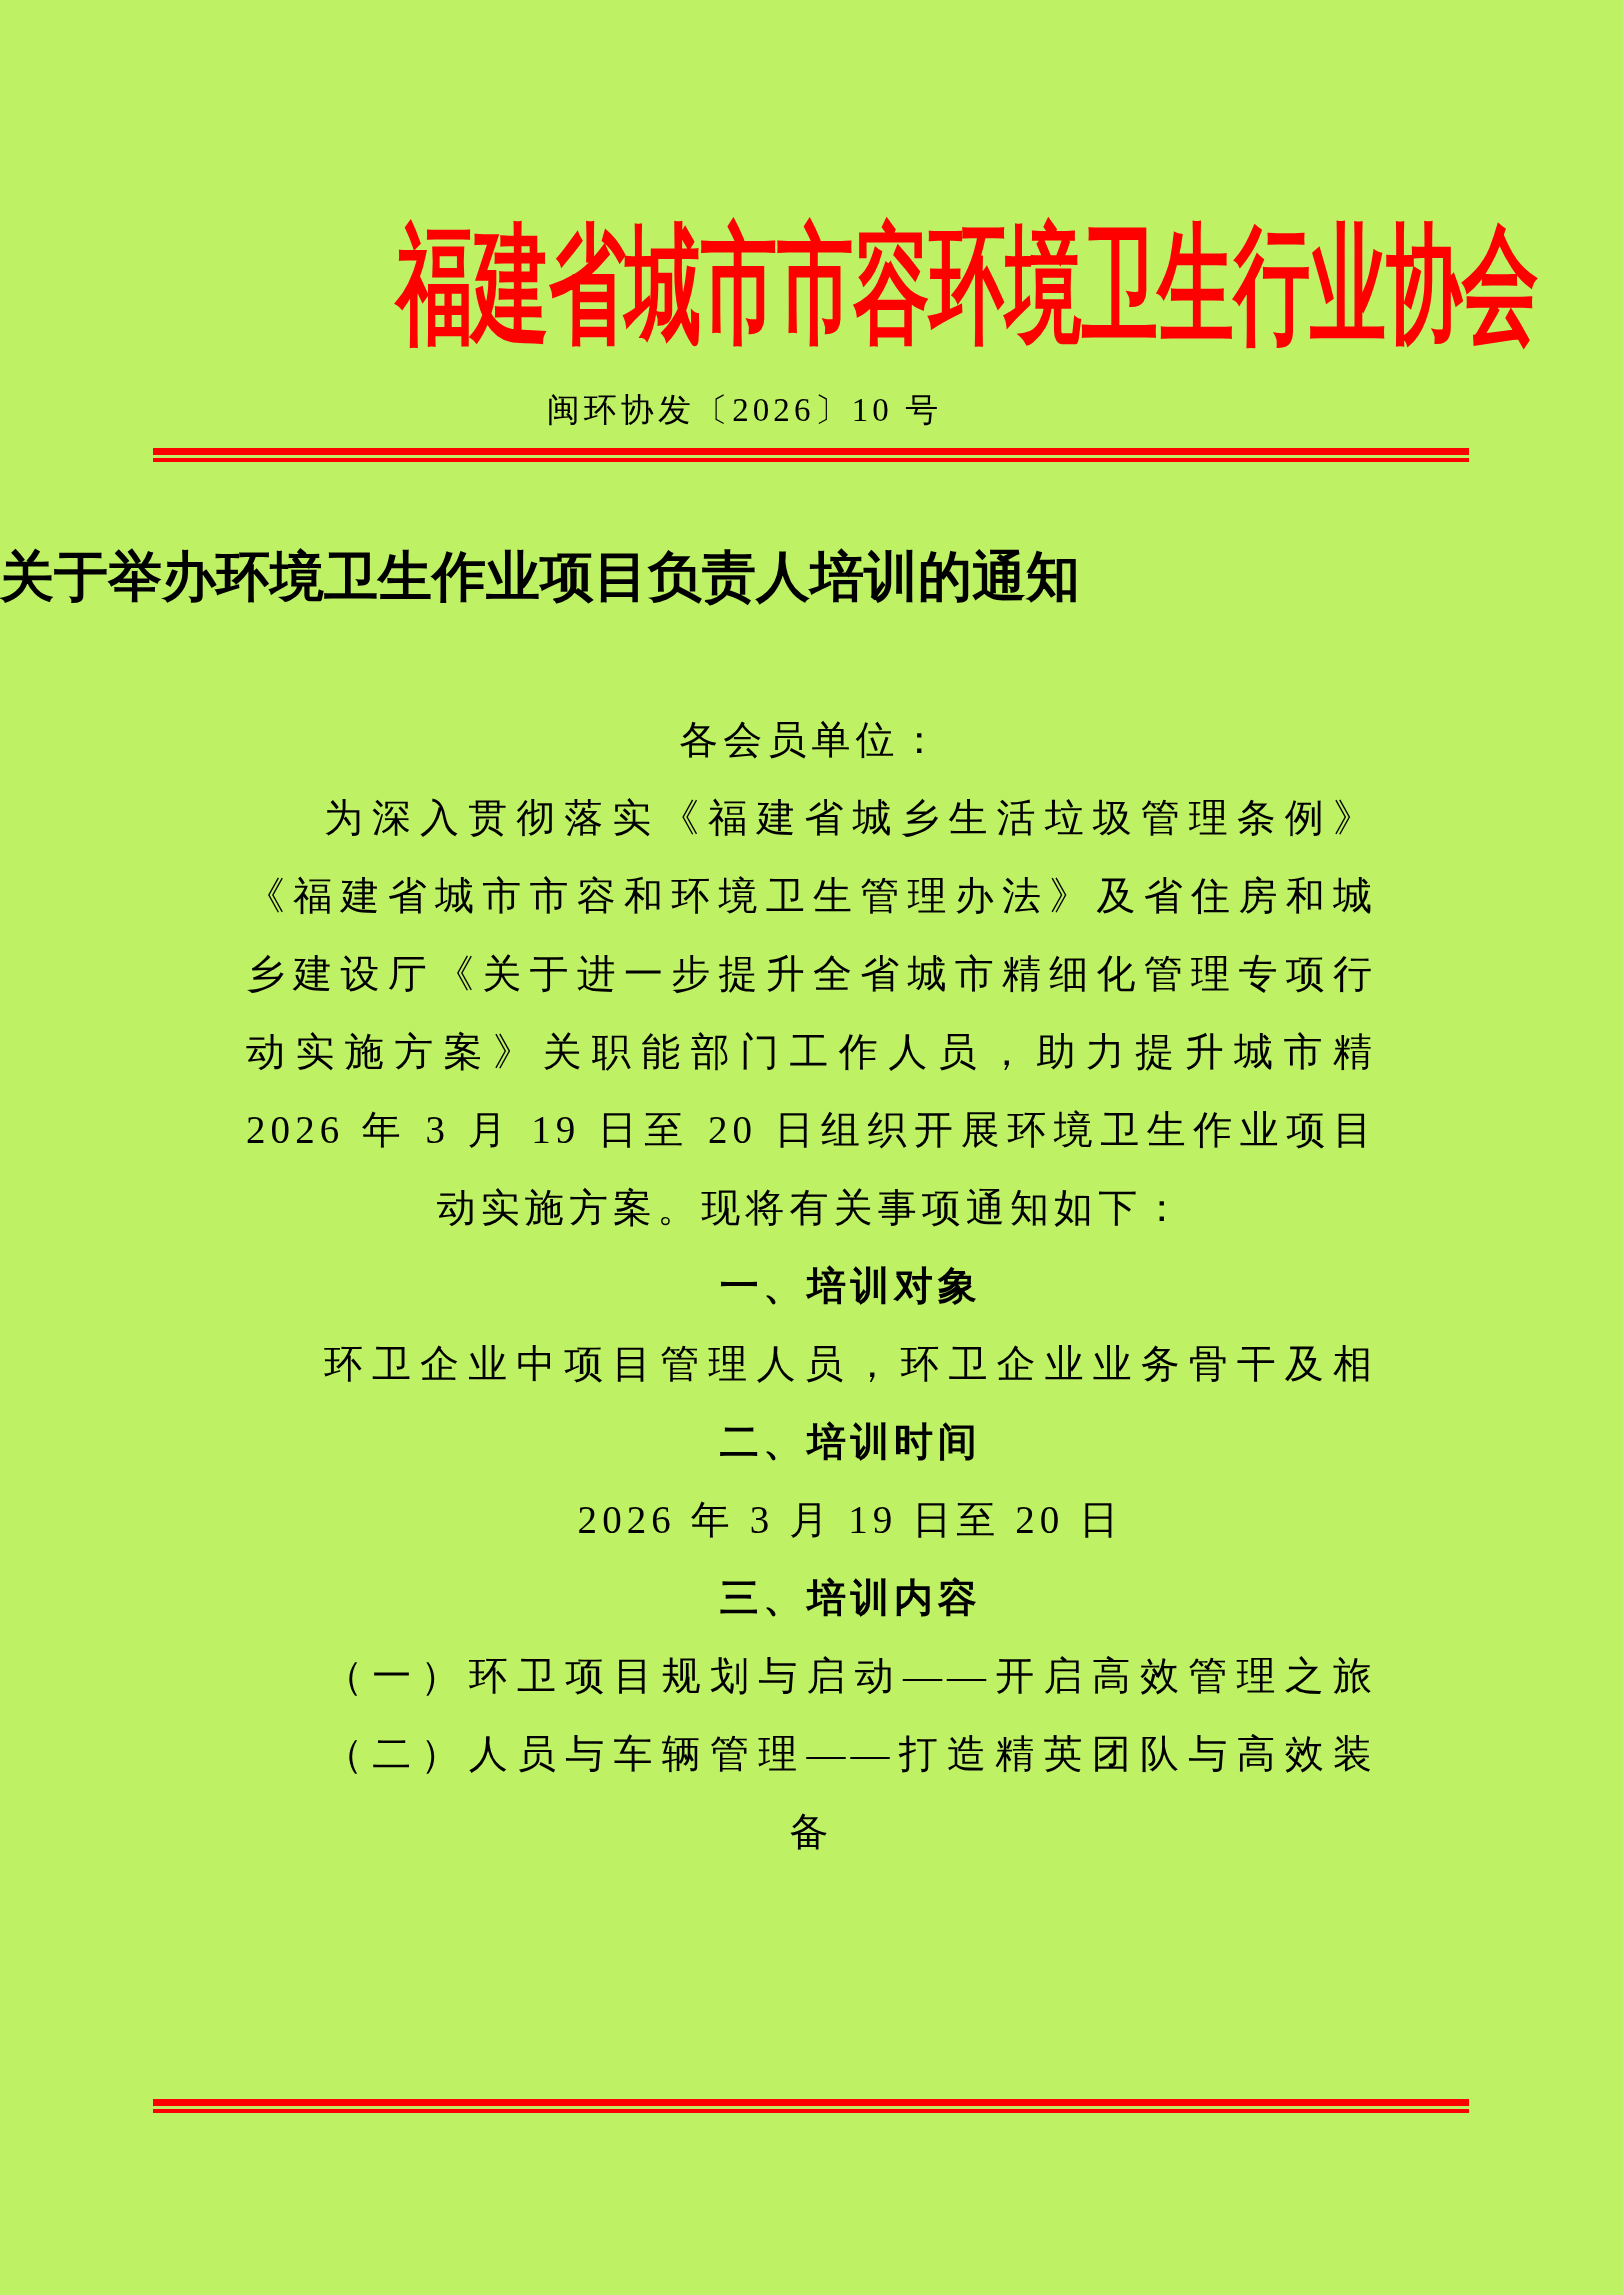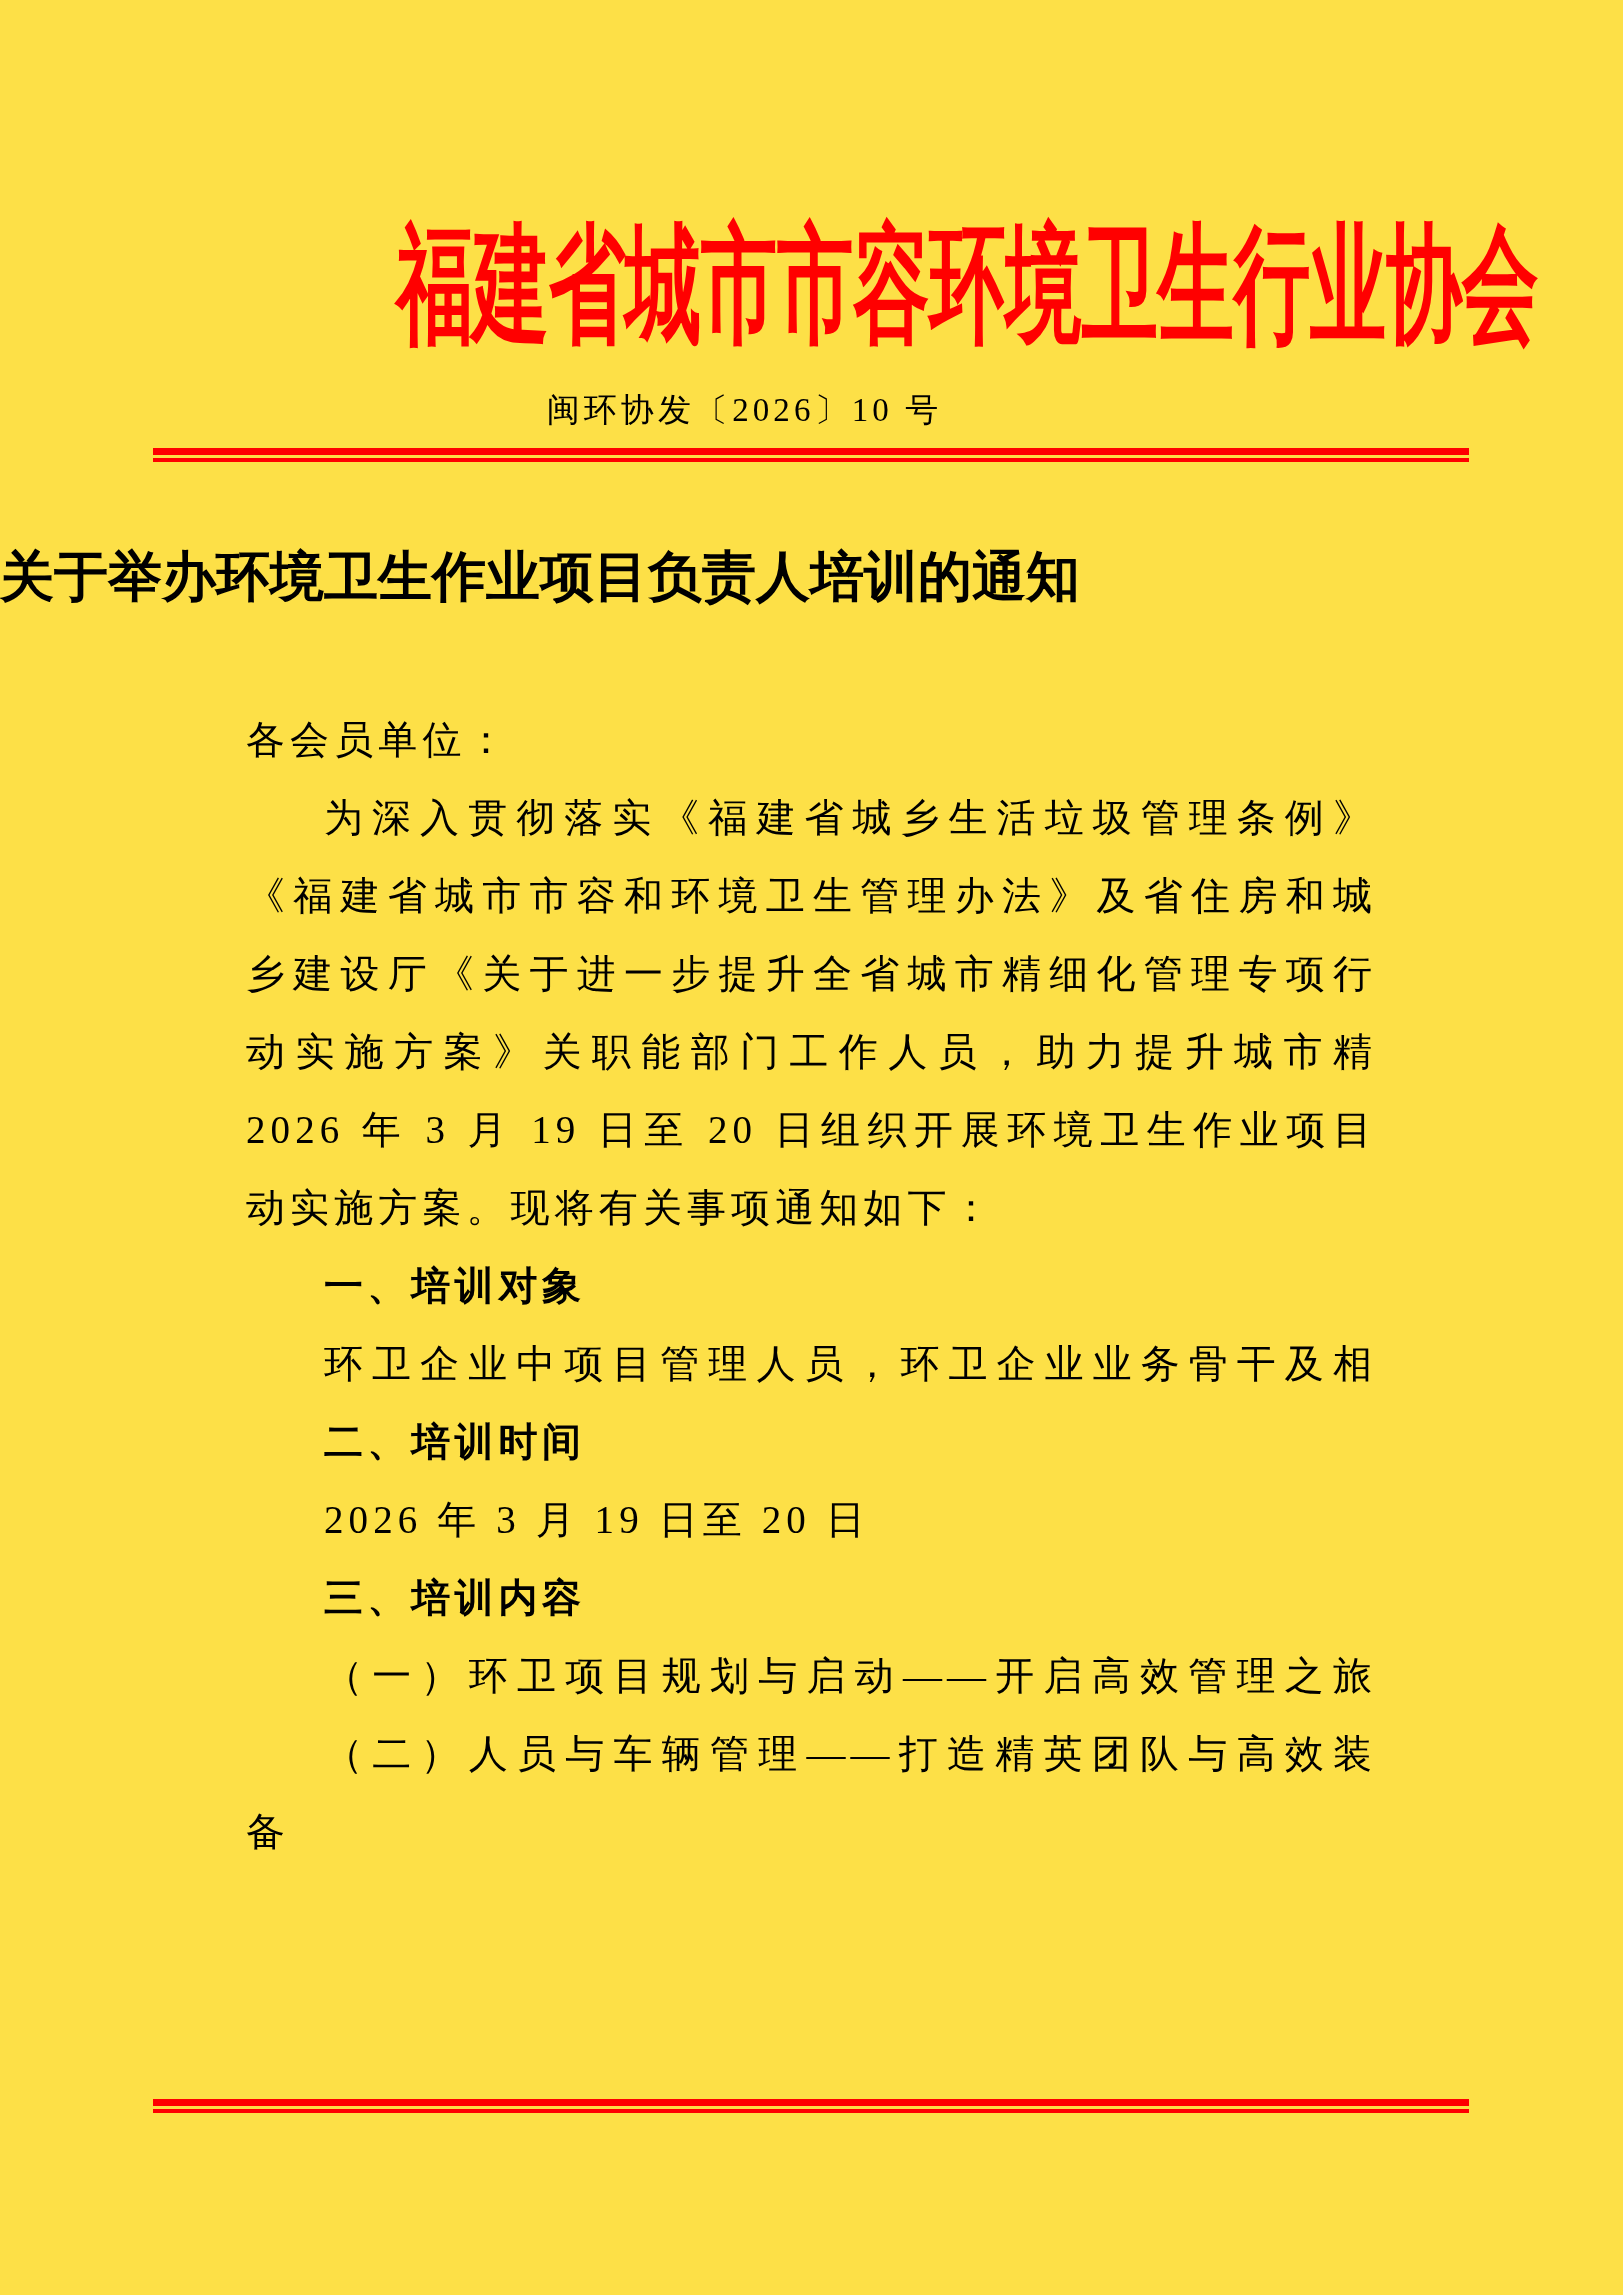--- a/index.html
+++ b/index.html
@@ -5,21 +5,21 @@
   :root { --red: #ff0000; --ink: #000000; }
   * { margin: 0; padding: 0; box-sizing: border-box; }
   html, body { background: #ffffff; }
   body {
     width: 1623px; height: 2295px;
     position: relative;
     font-family: "Liberation Serif", serif;
     color: var(--ink);
     overflow: hidden;
   }
-  .page { position: absolute; inset: 0; background: #fde047; }
+  .page { position: absolute; inset: 0; background: #bef264; }
 
   
   .org-title {
     position: absolute; top: 204px; left: 0; width: 1623px; height: 164px;
     text-align: center; white-space: nowrap;
   }
   .org-title-inner {
     display: inline-block;
     font-size: 129px; line-height: 164px;
     font-weight: 900;
@@ -55,21 +55,21 @@
     white-space: nowrap;
   }
 
   
   .body-text {
     position: absolute; top: 701px; left: 246px; width: 1131px;
     font-size: 39px; line-height: 78px;
     letter-spacing: 5.1px;
     color: var(--ink);
   }
-  .line { height: 78px; white-space: nowrap; }
+  .line { height: 78px; white-space: nowrap; text-align: center; }
   .line.justify {
     white-space: normal;
     text-align: justify;
     text-align-last: justify;
     text-justify: inter-character;
   }
   .line.indent { text-indent: 78px; }
   .line.heading {
     font-family: "Liberation Sans", sans-serif;
     font-weight: 700;

